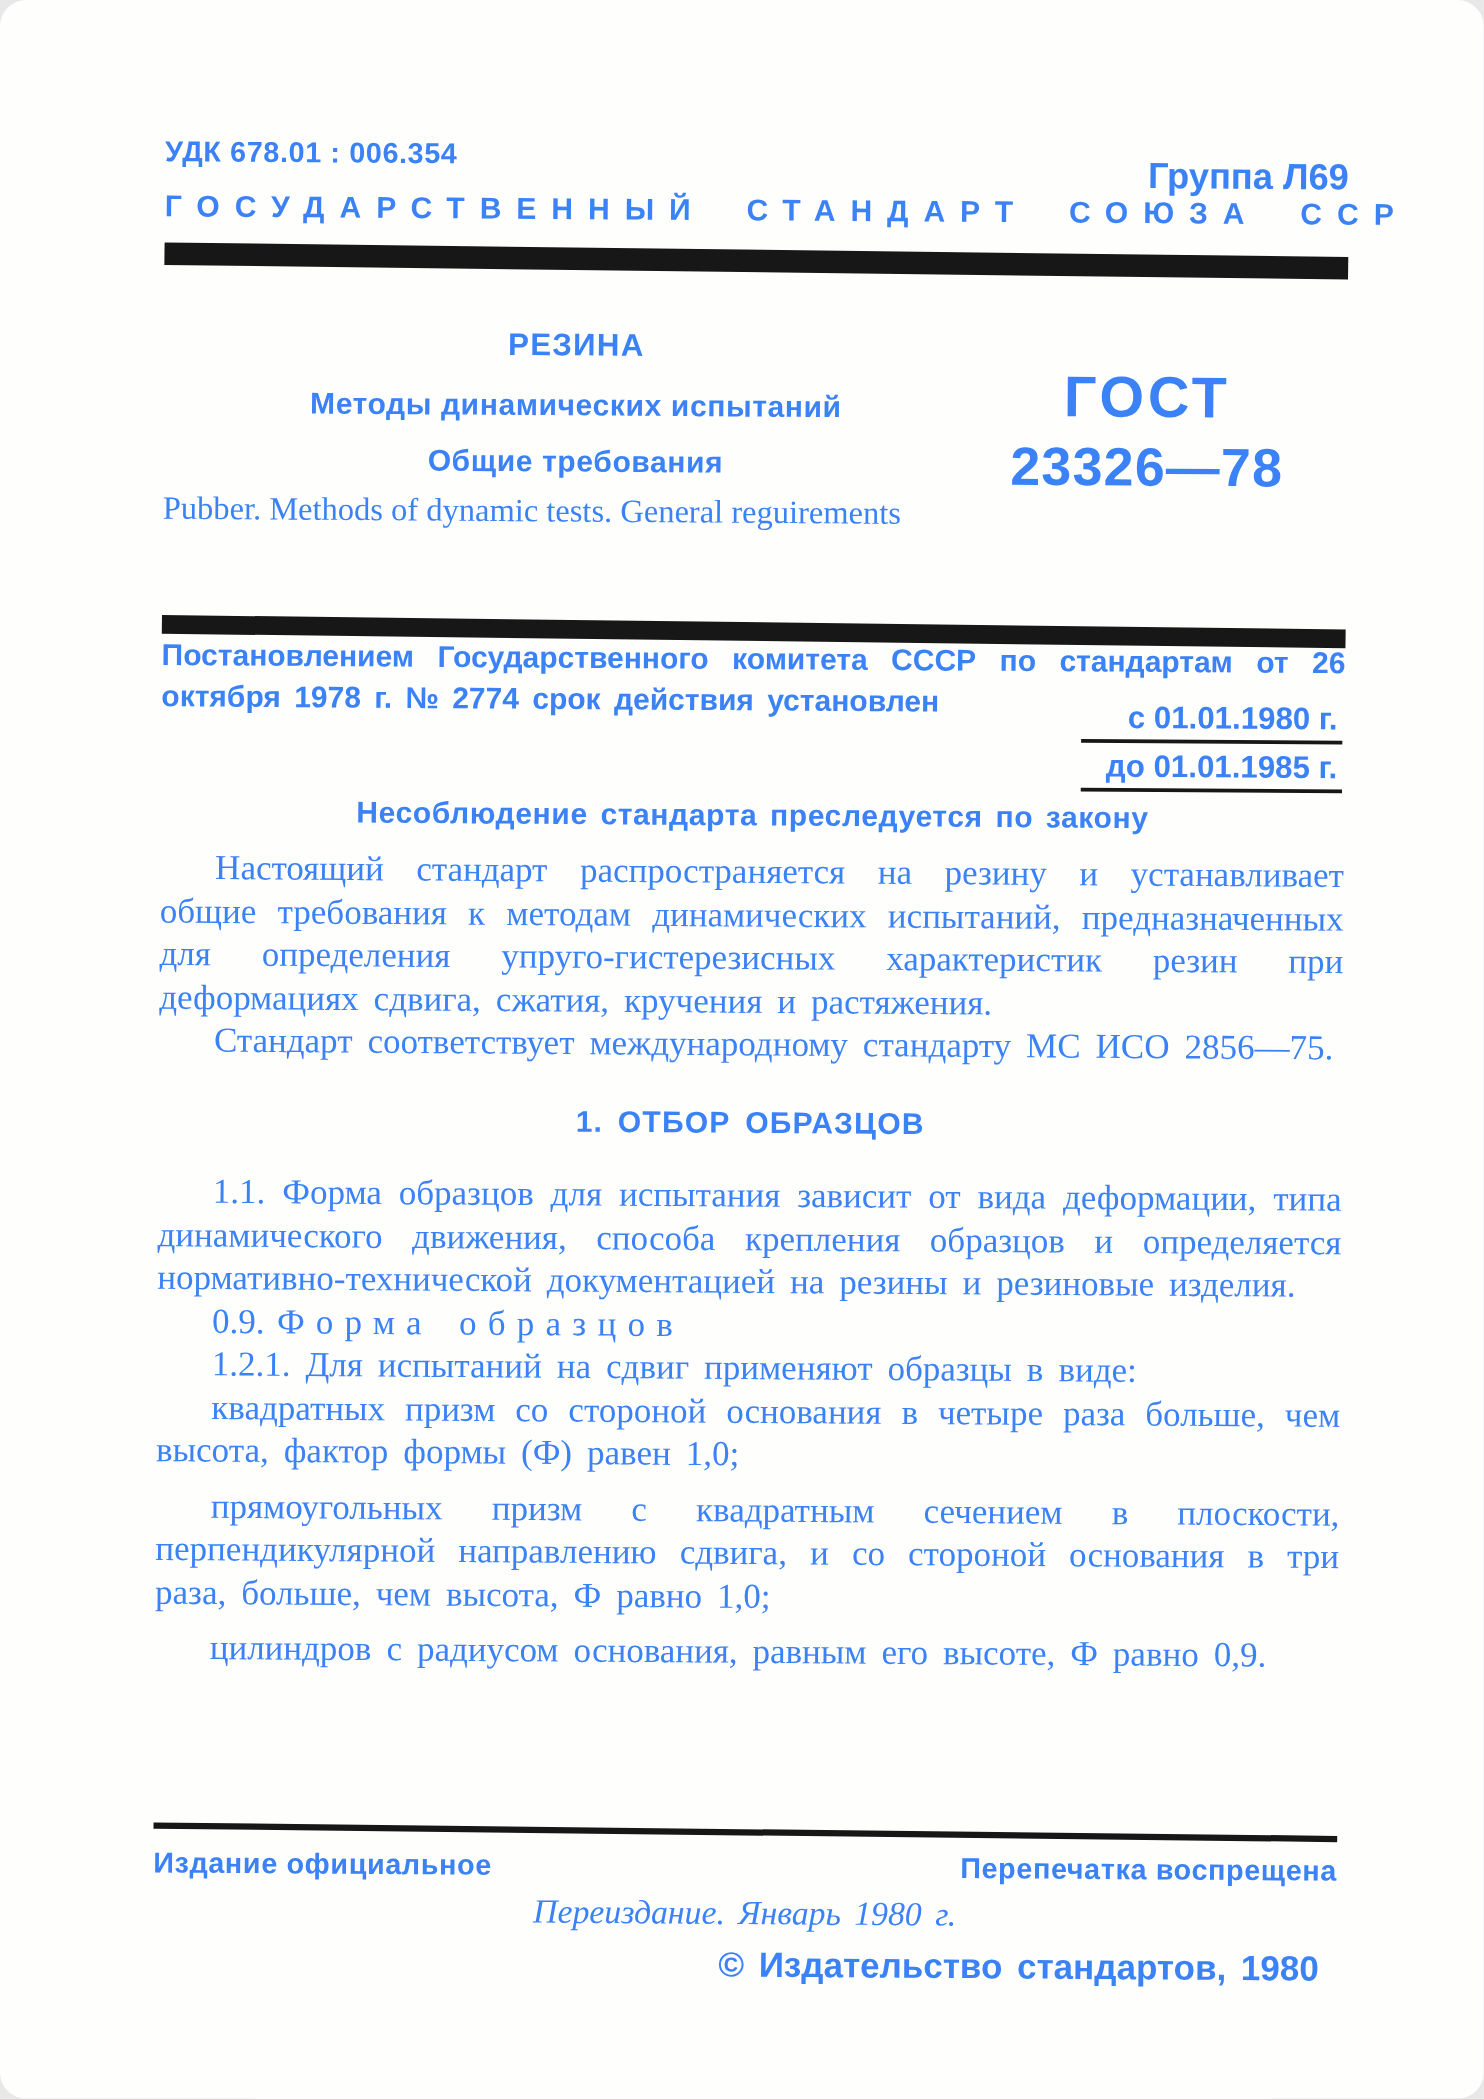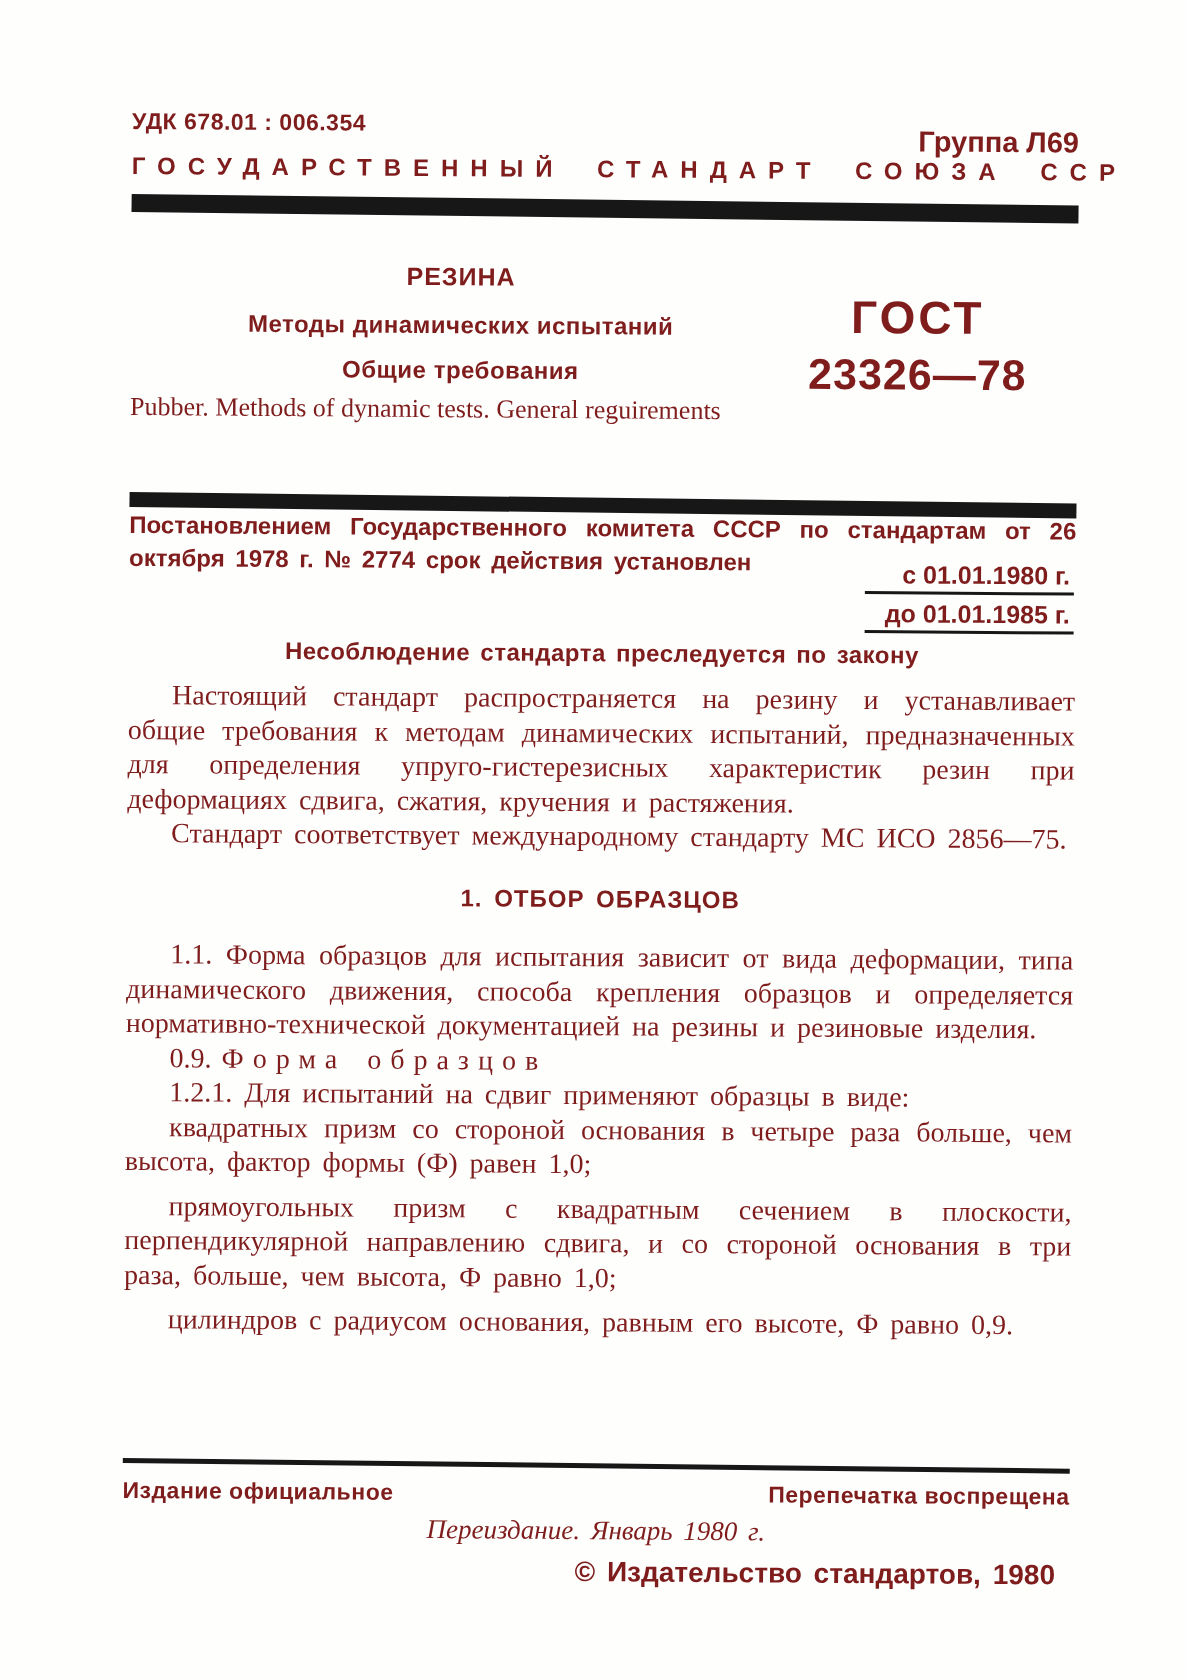--- a/index.html
+++ b/index.html
@@ -1,24 +1,25 @@
 <!DOCTYPE html>
 <html lang="ru"><head>
 <meta charset="utf-8">
 <style>
   * { margin:0; padding:0; box-sizing:border-box; }
   html,body { background:#e8e8e8; }
   .page {
     position:relative;
     width:1187px; height:1679px;
     background:#fefefd;
-    color:#7f1d1d;
+    color:#3b82f6;
     font-family:"Liberation Sans", sans-serif;
     overflow:hidden;
     margin:0 auto;
+    border-radius:21px;
   }
   .content {
     position:absolute; left:133px; top:0;
     width:947px; height:1679px;
     transform:rotate(0.40deg);
     transform-origin:0 0;
   }
   .abs { position:absolute; left:0; right:0; }
 
   

